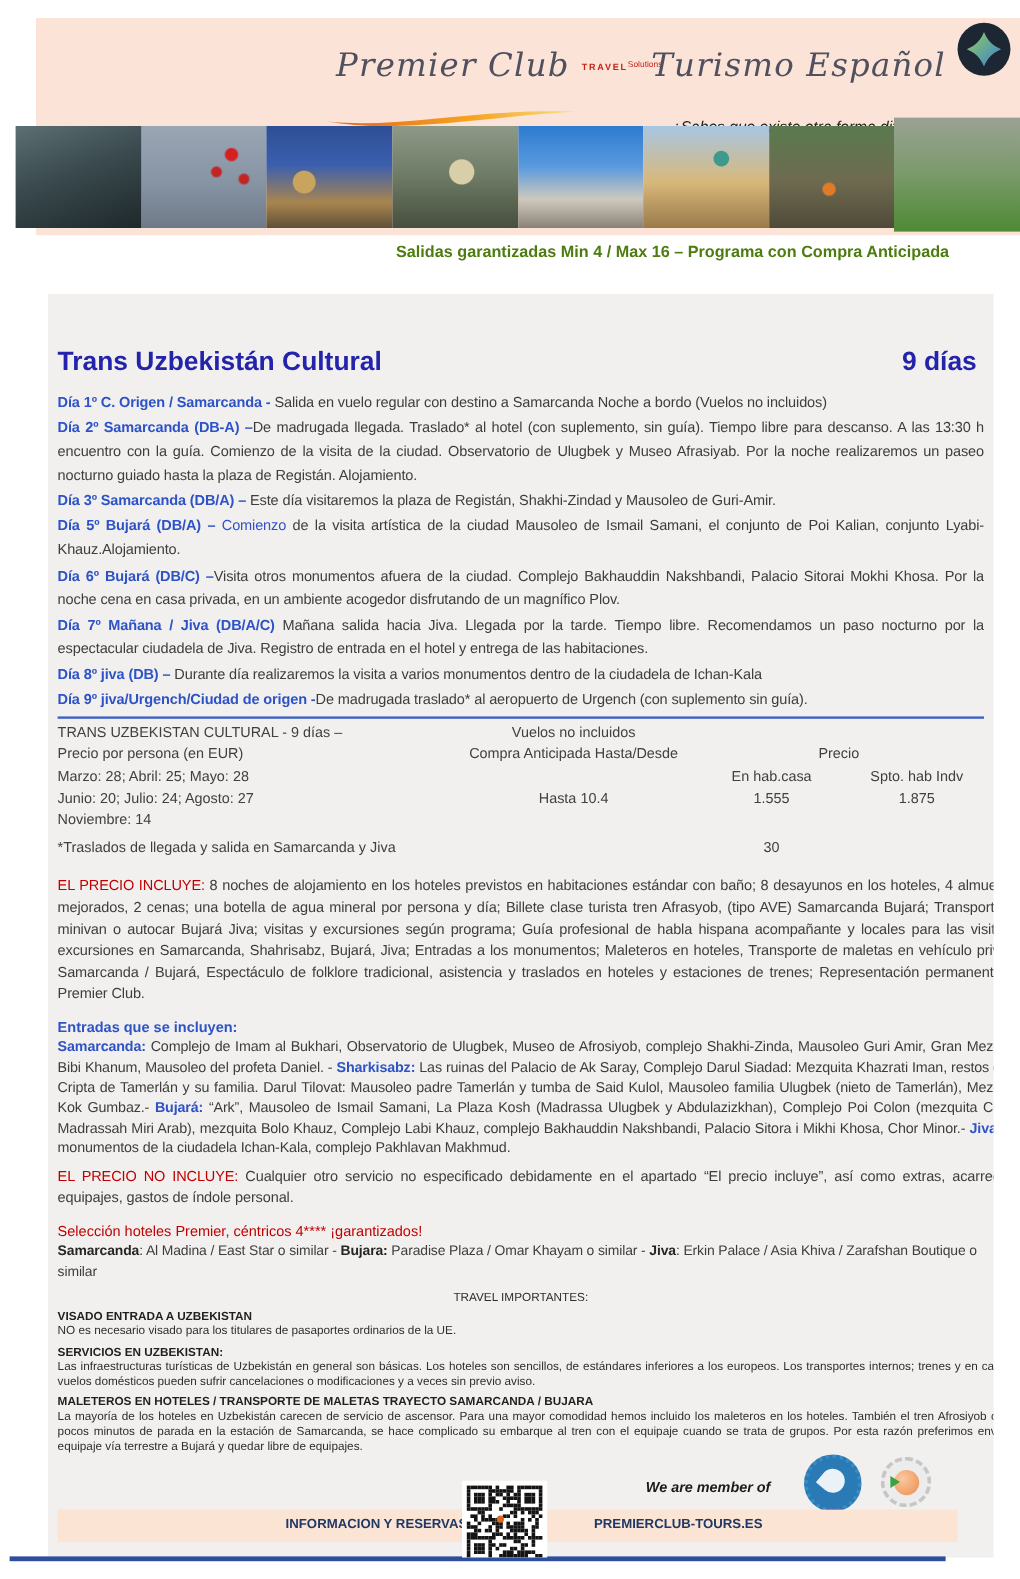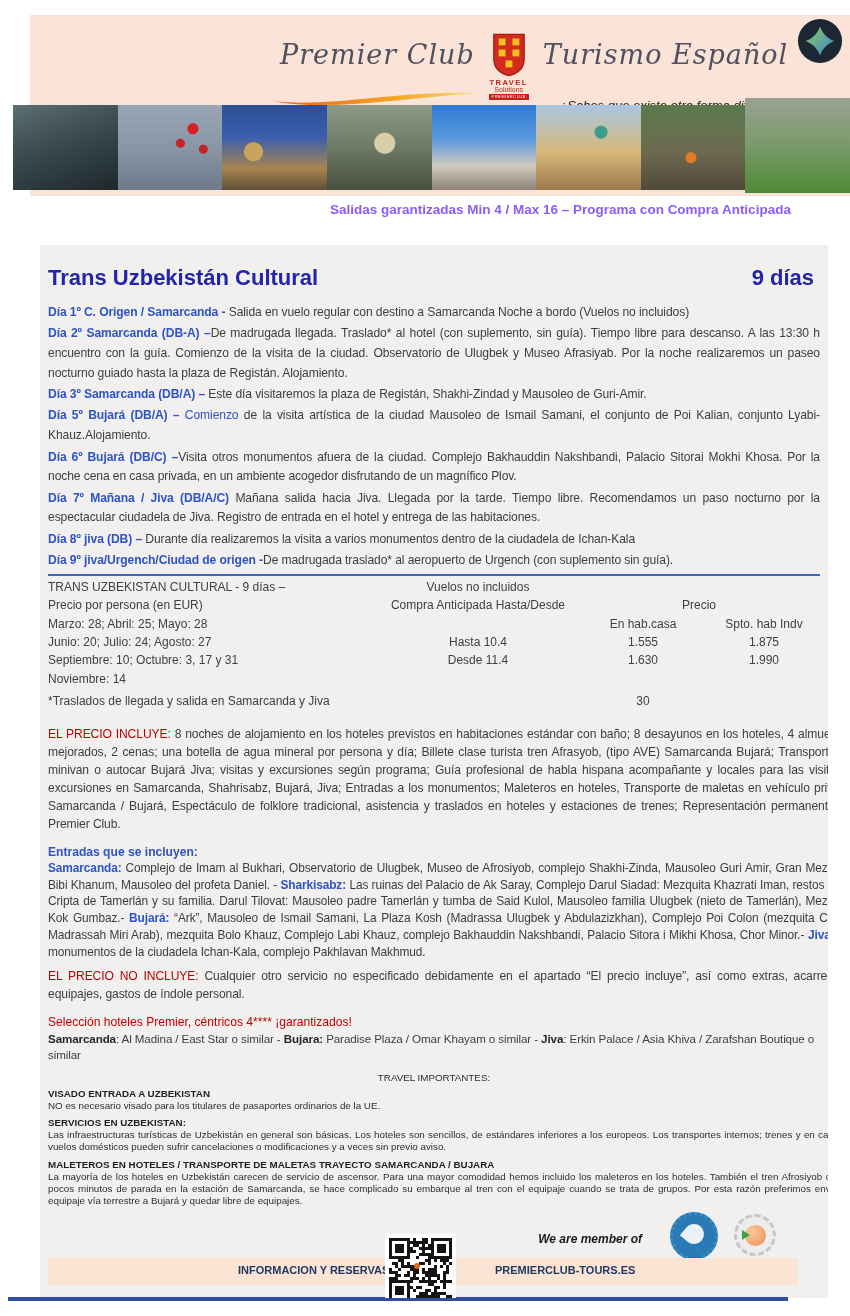--- a/index.html
+++ b/index.html
@@ -4,21 +4,21 @@
 <style>
   html,body{margin:0;padding:0;background:#fff;}
   .page{position:relative;width:850px;height:1316px;background:#fff;overflow:hidden;
         font-family:"Liberation Sans",sans-serif;color:#3d3d3d;}
 
   
   .header{position:absolute;left:30px;top:15px;width:820px;height:181px;background:#fbe3d8;}
   .brand-row{position:absolute;left:250px;top:18px;display:flex;align-items:flex-start;gap:10px;}
   .brand-script{font-family:"DejaVu Serif",serif;font-style:italic;font-size:27px;color:#50505e;
                 letter-spacing:1px;white-space:nowrap;padding-top:6px;}
-  .logo-block{display:flex;flex-direction:column;align-items:center;width:48px;}
+  .logo-block{display:flex;flex-direction:row;align-items:center;width:48px;}
   .logo-shield{display:block;}
   .logo-t1{font-size:7.5px;font-weight:bold;color:#c42318;letter-spacing:1.5px;margin-top:1px;}
   .logo-t2{font-size:7px;color:#c42318;margin-top:-1px;}
   .logo-bar{width:40px;height:6px;background:#c42318;margin-top:1px;color:#fff;font-size:4px;
             text-align:center;line-height:6px;letter-spacing:.5px;overflow:hidden;}
   .swoosh{position:absolute;left:240px;top:72px;}
   .tagline{position:absolute;right:6px;top:83px;font-style:italic;font-size:13px;color:#1f1f1f;}
   .corner-icon{position:absolute;left:797px;top:18px;width:46px;height:46px;border-radius:50%;cursor:pointer;}
 
   
@@ -34,28 +34,28 @@
   .p4{background:radial-gradient(circle at 55% 45%,#d8cfa8 0 10px,transparent 11px),
       linear-gradient(180deg,#8e9a88 0%,#6d7a64 50%,#474f3e 100%);}
   .p5{background:linear-gradient(180deg,#2e7bd0 0%,#5a9ade 40%,#cfc9bd 72%,#8a8276 100%);}
   .p6{background:radial-gradient(circle at 62% 32%,#3d9a8c 0 6px,transparent 7px),
       linear-gradient(180deg,#a8c6e2 0%,#d8b87a 55%,#9a7a4a 100%);}
   .p7{background:radial-gradient(circle at 48% 62%,#e07b28 0 5px,transparent 6px),
       linear-gradient(180deg,#5a7a4e 0%,#6e6a50 55%,#4e4a38 100%);}
   .p8{background:linear-gradient(180deg,#9aa294 0%,#7a9a6a 50%,#4e8a34 100%);margin-top:-7px;height:95px;}
 
   
-  .topbar{position:absolute;left:330px;top:199px;font-size:13.5px;font-weight:bold;color:#8b5cf6;
+  .topbar{position:absolute;left:330px;top:199px;font-size:13.5px;font-weight:bold;color:#4d7c0f;
           line-height:21px;white-space:nowrap;}
 
   
   .content{position:absolute;left:40px;top:245px;width:788px;height:1053px;background:#f1f0ef;
            padding:12px 8px 0 8px;box-sizing:border-box;overflow:hidden;}
   .title-row{display:flex;justify-content:space-between;align-items:baseline;margin:8px 0 12px 0;}
-  .tour-title{font-size:22px;font-weight:bold;color:#2323ab;}
+  .tour-title{font-size:22px;font-weight:bold;color:#2323ab;margin-top:23px;}
   .tour-days{font-size:22px;font-weight:bold;color:#2323ab;padding-right:6px;}
 
   .itinerary{font-size:12.1px;line-height:19.8px;text-align:justify;letter-spacing:-0.1px;}
   .day-par{margin:0 0 1.5px 0;}
   .seg-day{color:#2e53c6;font-weight:bold;}
   .seg-blue{color:#2e53c6;}
   .seg-bold{color:#262626;font-weight:bold;}
   .seg-bblue{color:#2e53c6;font-weight:bold;}
 
   .price-table{margin-top:3px;border-top:2px solid #3f63c2;padding-top:2px;font-size:12px;color:#404040;}
@@ -201,26 +201,20 @@
           <div class="t-cell c1">Marzo: 28; Abril: 25; Mayo: 28</div>
           <div class="t-cell c2"></div>
           <div class="t-cell c3">En hab.casa</div>
           <div class="t-cell c4">Spto. hab Indv</div>
         </div>
         <div class="t-row">
           <div class="t-cell c1">Junio: 20; Julio: 24; Agosto: 27</div>
           <div class="t-cell c2">Hasta 10.4</div>
           <div class="t-cell c3">1.555</div>
           <div class="t-cell c4">1.875</div>
-        </div>
-        <div class="t-row">
-          <div class="t-cell c1">Septiembre: 10; Octubre: 3, 17 y 31</div>
-          <div class="t-cell c2">Desde 11.4</div>
-          <div class="t-cell c3">1.630</div>
-          <div class="t-cell c4">1.990</div>
         </div>
         <div class="t-row">
           <div class="t-cell c1">Noviembre: 14</div>
           <div class="t-cell c2"></div>
           <div class="t-cell c3"></div>
           <div class="t-cell c4"></div>
         </div>
         <div class="t-row">
           <div class="t-cell c1">*Traslados de llegada y salida en Samarcanda y Jiva</div>
           <div class="t-cell c2"></div>

